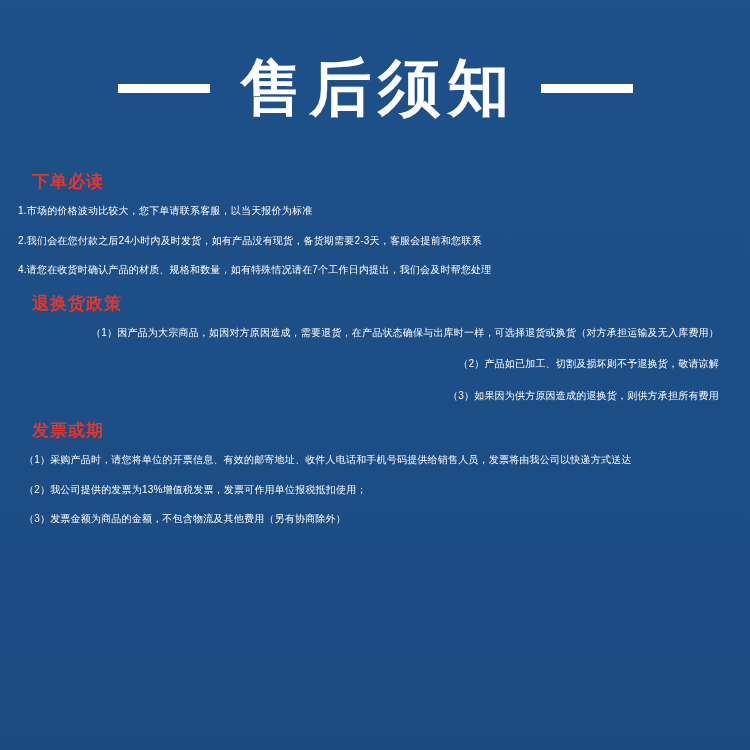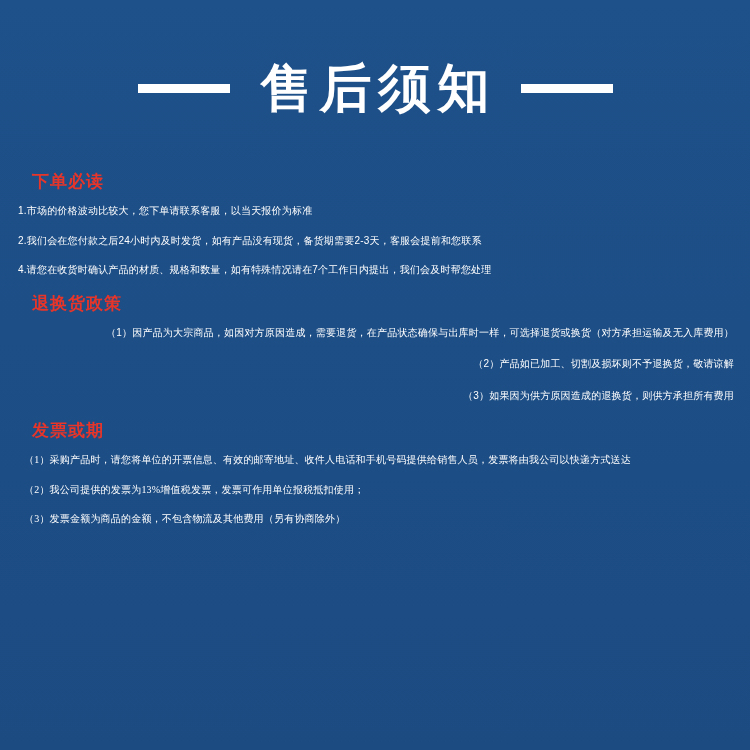--- a/index.html
+++ b/index.html
@@ -38,32 +38,32 @@
     margin-top: 6px;
   }
   .rule {
     width: 92px;
     height: 9px;
     background: #ffffff;
   }
   .rule.left { margin-right: 2px; }
   .rule.right { margin-left: 2px; }
   .main-title {
-    font-size: 52px;
+    font-size: 62px;
     font-weight: bold;
     letter-spacing: 7px;
     color: #ffffff;
     white-space: nowrap;
     line-height: 1;
     text-indent: 7px;
   }
 
   
   .content {
-    padding: 0 16px 0 18px;
+    padding: 0 31px 0 18px;
   }
   .section-heading {
     color: #e8352a;
     font-size: 17px;
     font-weight: bold;
     letter-spacing: 1px;
     margin: 0 0 10px 14px;
   }
   .para {
     font-size: 10px;
@@ -72,21 +72,21 @@
     letter-spacing: 0.2px;
     color: #ffffff;
   }
   .para-hang2 {
     padding-left: 29px;
     text-indent: -29px;
   }
   .block-1 .para { margin-bottom: 14px; }
   .block-2 .para { margin-bottom: 16px; margin-left: 6px; text-align: right; }
   .block-3 .para { margin-bottom: 14px; margin-left: 6px; }
-  .block-3 { margin-top: 4px; font-family: Liberation Serif, serif; }
+  .block-3 { margin-top: 4px; }
 </style>
 </head>
 <body>
 
 <div class="page">
 
   <div class="header">
     <div class="header-inner">
       <span class="rule left"></span>
       <span class="main-title">售后须知</span>

